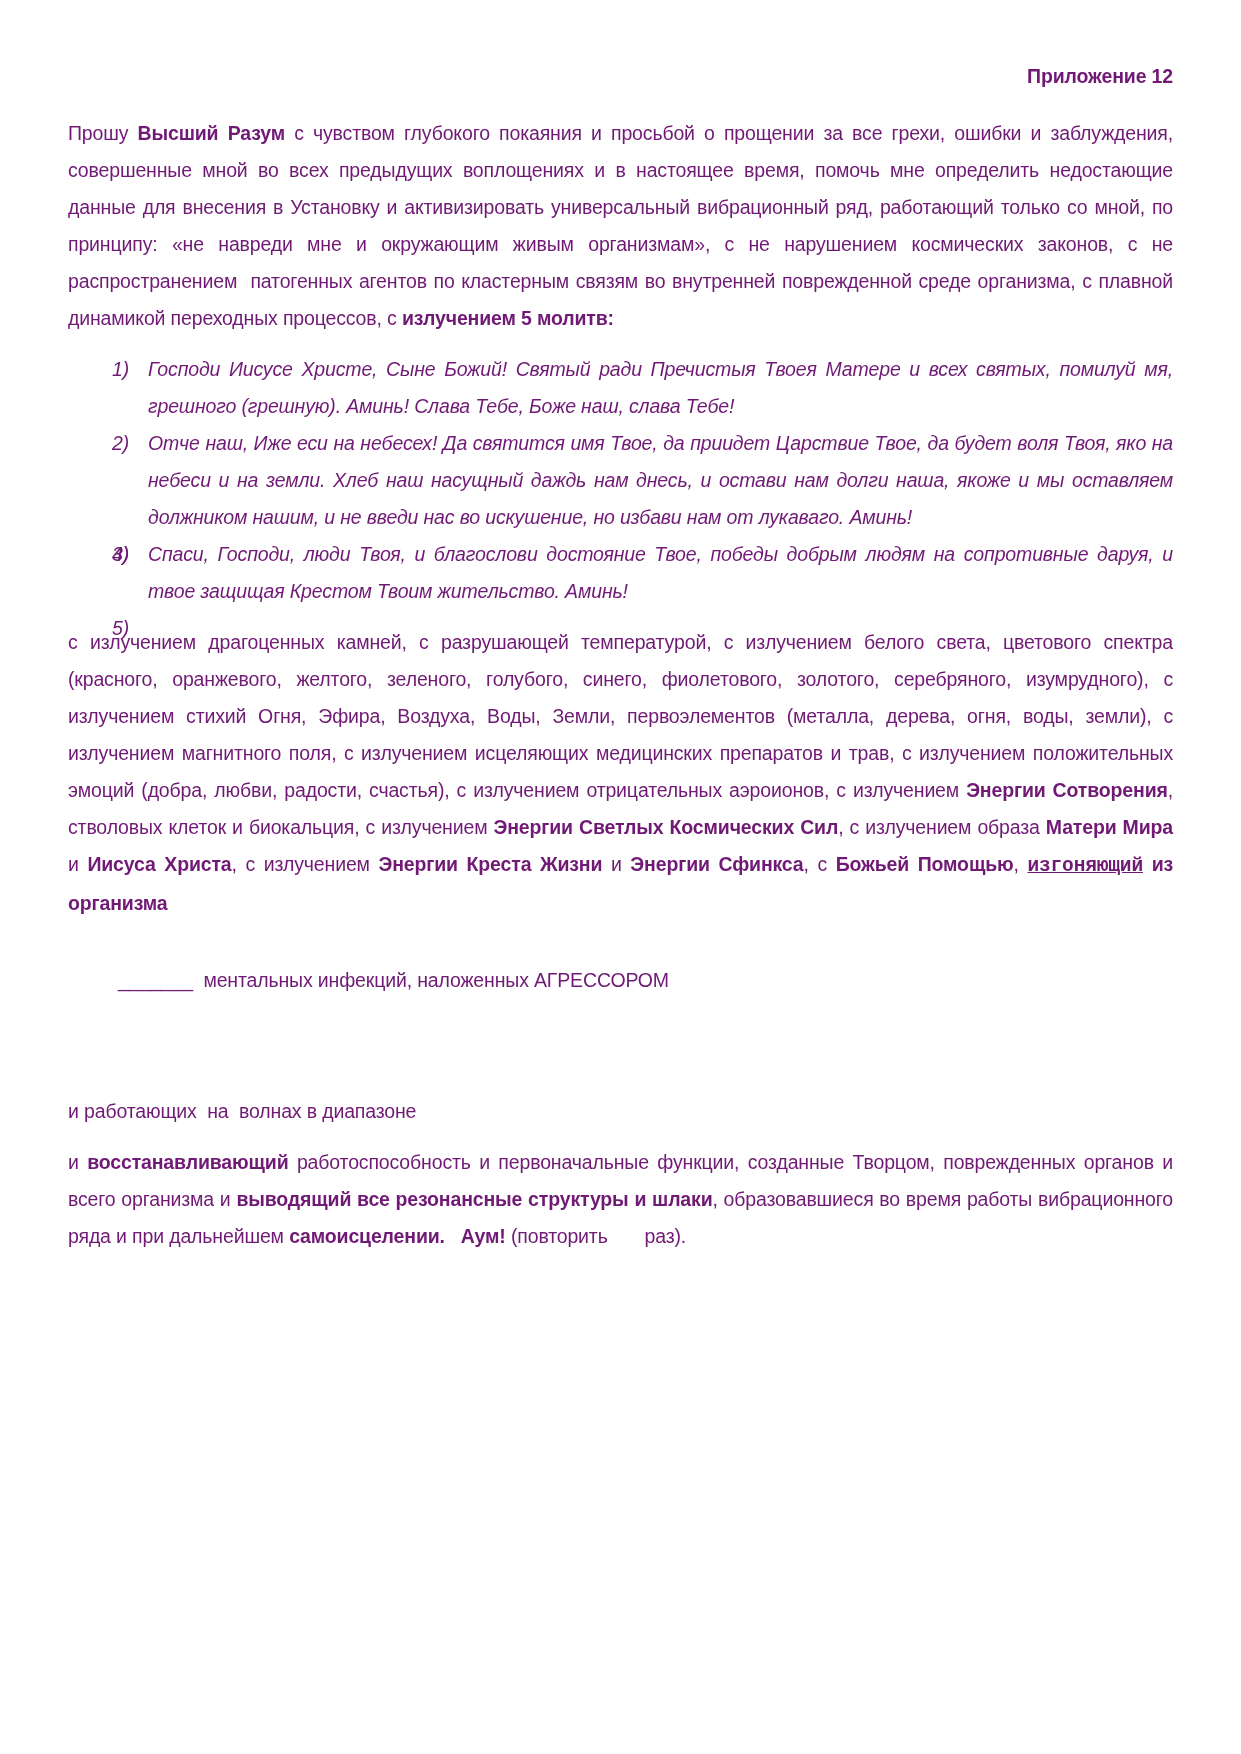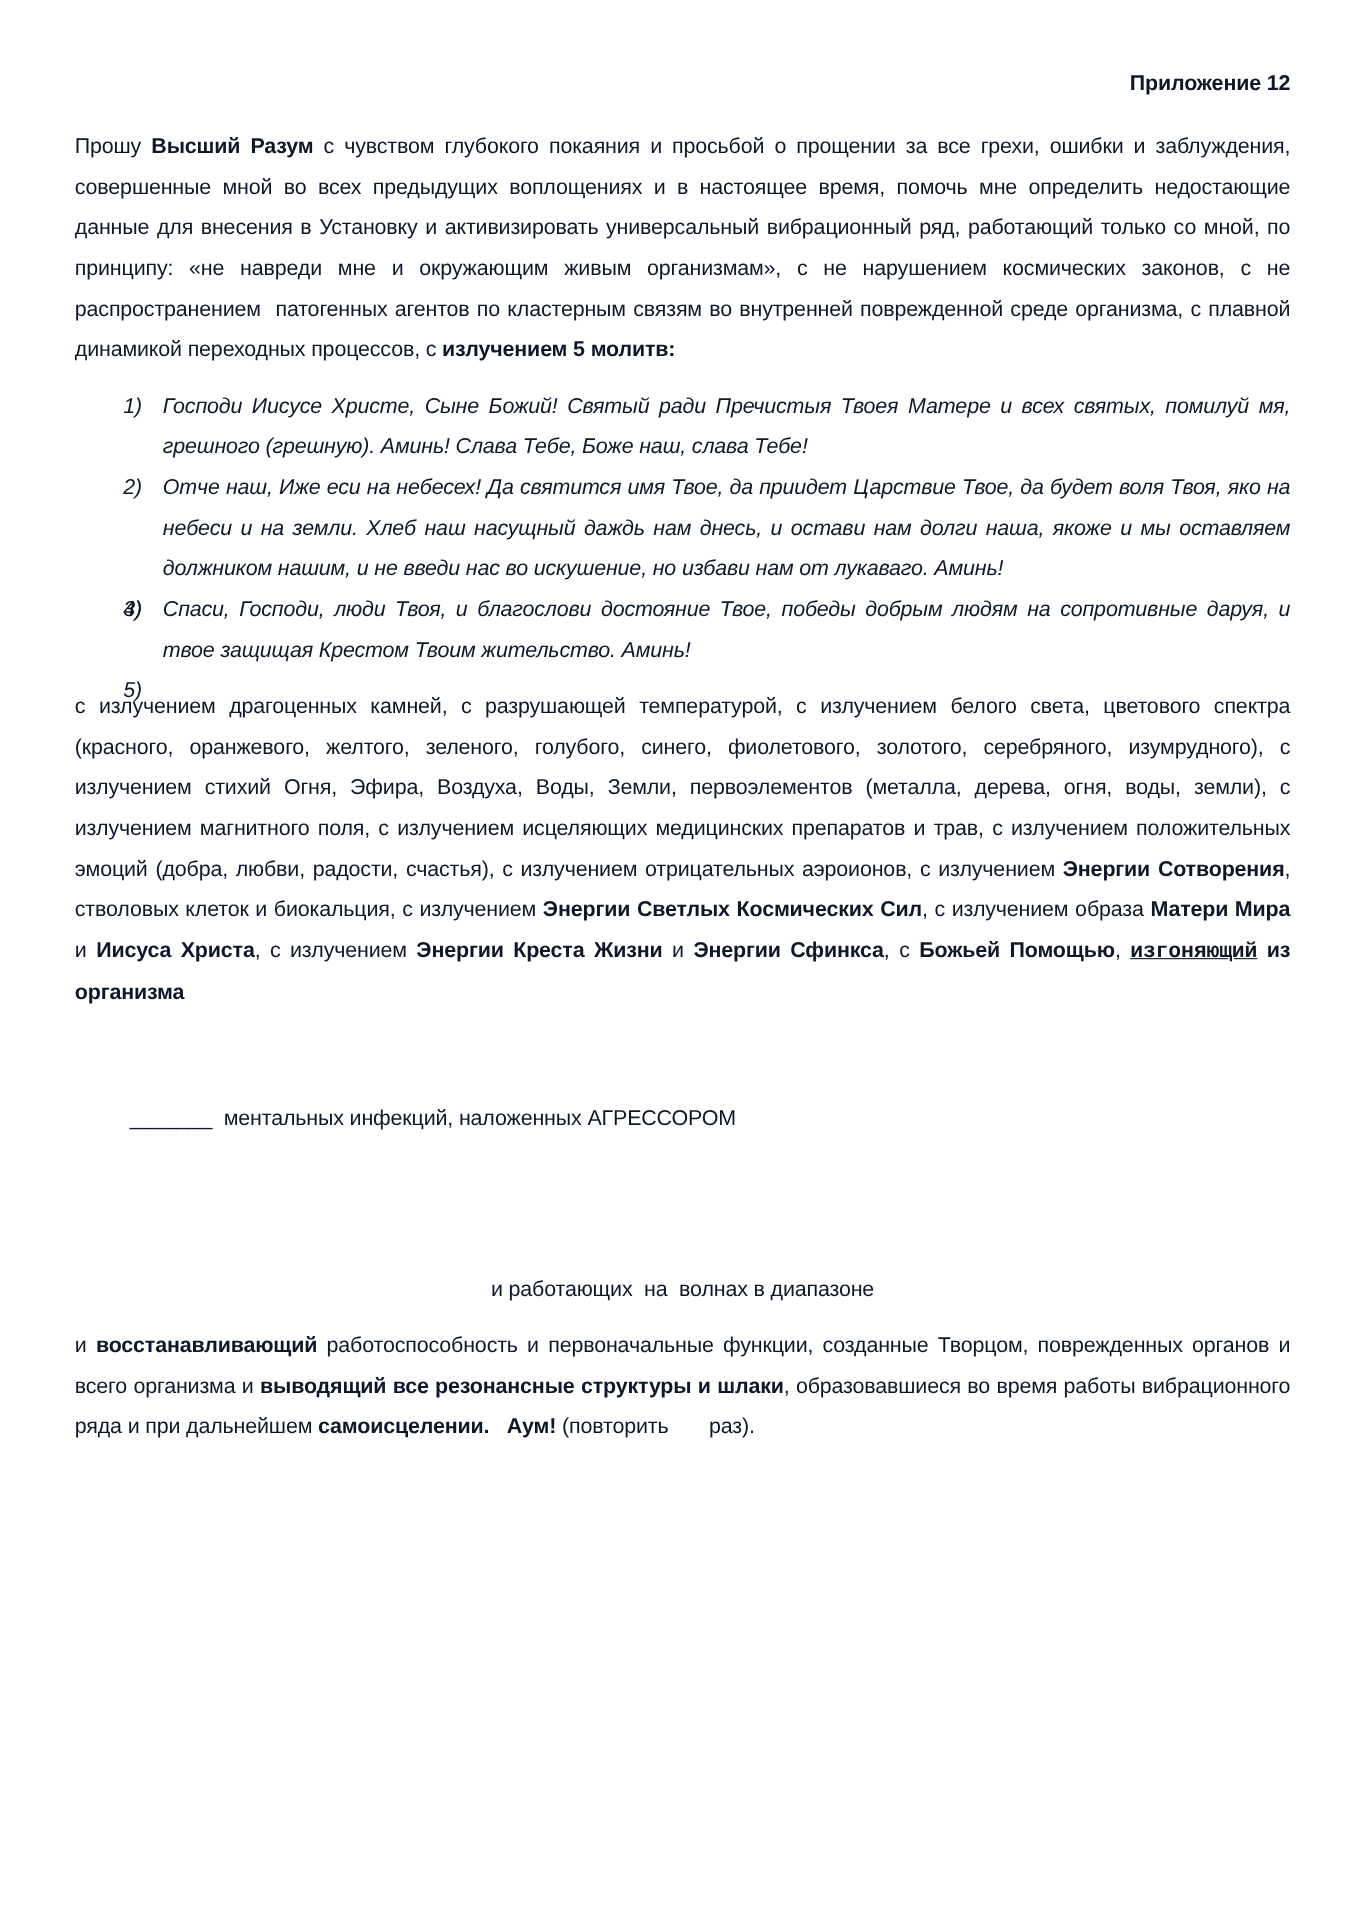--- a/index.html
+++ b/index.html
@@ -11,21 +11,21 @@
     position: relative;
     width: 1241px;
     height: 1754px;
     margin: 0 auto;
     background: #ffffff;
     box-sizing: border-box;
     padding: 58px 68px 0 68px;
     font-family: "Liberation Sans", "DejaVu Sans", sans-serif;
     font-size: 19.5px;
     line-height: 37px;
-    color: #0f172a;
+    color: #701a75;
     letter-spacing: -0.15px;
     overflow: hidden;
   }
   .appendix {
     text-align: right;
     font-weight: bold;
   }
   .doc-title {
     font-weight: bold;
     margin: 20px 0 0 0;
@@ -47,24 +47,24 @@
     font-style: italic;
   }
   .prayers .num {
     position: absolute;
     left: 44px;
     top: 0;
     font-style: italic;
   }
   .radiation { margin-top: 14px; }
   .fillin-line {
-    margin-top: 78px;
+    margin-top: 40px;
     padding-left: 50px;
   }
-  .waves-line { margin-top: 118px; text-align: center; }
+  .waves-line { margin-top: 94px; }
   .aura-line { margin-top: 138px; }
   .restore { margin-top: 14px; }
   .b { font-weight: bold; }
   .u { text-decoration: underline; font-family: Liberation Mono, monospace; }
 </style>
 </head>
 <body>
 
 <div class="page">
 

